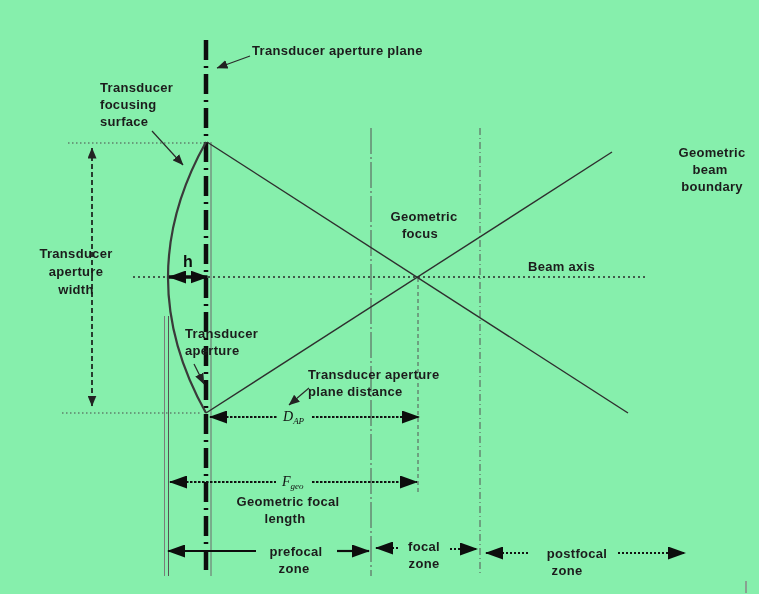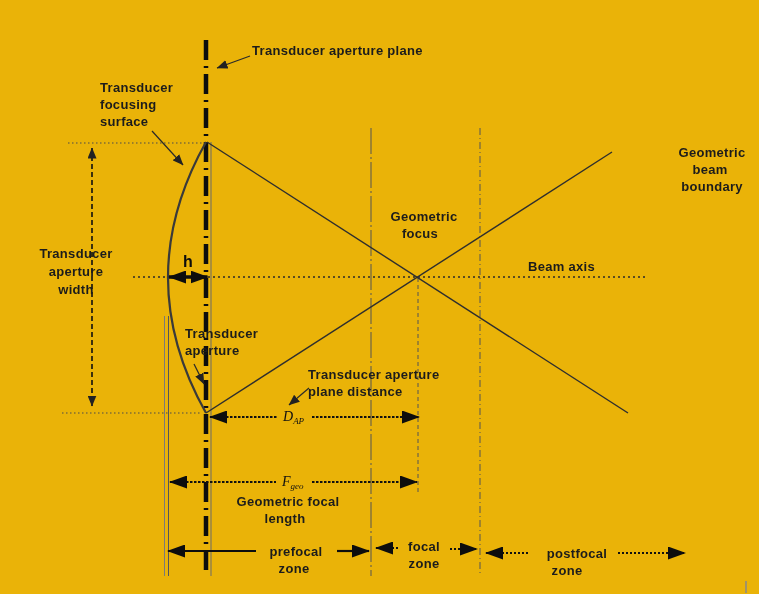--- a/index.html
+++ b/index.html
@@ -1,16 +1,16 @@
 <!DOCTYPE html>
 <html><head>
 <meta charset="utf-8">
 <style>
   html,body{margin:0;padding:0;background:#ffffff;}
-  .page{position:relative;width:759px;height:594px;background:#eab308;overflow:hidden;}
+  .page{position:relative;width:759px;height:594px;background:#86efac;overflow:hidden;}
   svg{display:block;}
   .lbl{font-family:"Liberation Sans",sans-serif;font-size:13px;font-weight:700;fill:#1c1c1c;letter-spacing:0.3px;}
   .lbl-h{font-family:"Liberation Sans",sans-serif;font-size:16px;font-weight:700;fill:#0d0d0d;}
   .sym{font-family:"Liberation Serif",serif;font-style:italic;font-size:14px;font-weight:400;fill:#111111;}
   .sub{font-size:9px;}
 </style>
 </head>
 <body>
 
 <div class="page">

